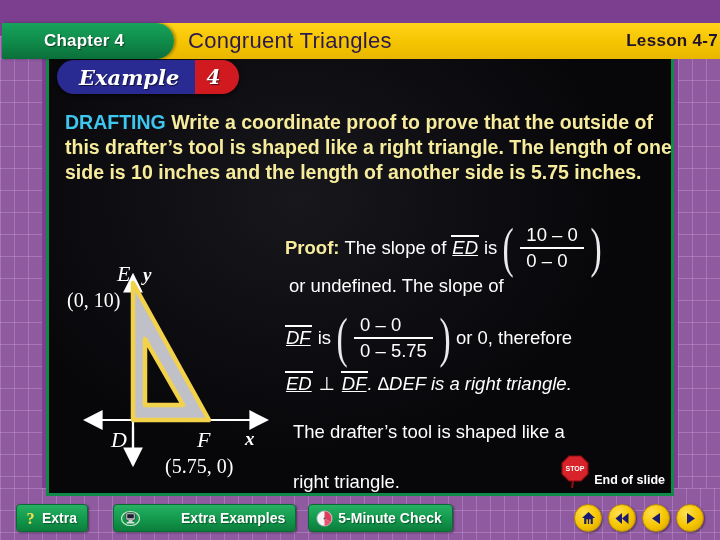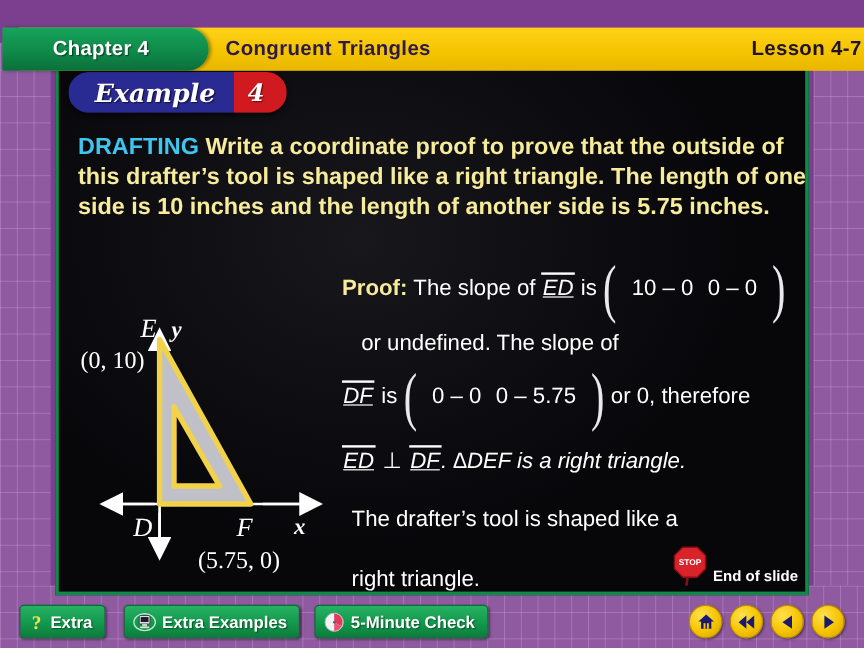--- a/index.html
+++ b/index.html
@@ -63,21 +63,21 @@
     height: 36px; line-height: 36px;
     color: #ffffff;
     font-size: 17px; font-weight: bold;
     letter-spacing: .2px;
     text-shadow: 1px 1px 1px rgba(0,0,0,.5);
   }
   #lesson-title {
     position: absolute; left: 172px; top: 0;
     height: 36px; line-height: 36px;
     color: #2d1a4d;
-    font-size: 17px; font-weight: bold;
+    font-size: 22px; font-weight: normal;
     letter-spacing: .3px;
   }
   #lesson-number {
     position: absolute; right: 18px; top: 0;
     height: 30px; line-height: 36px;
     color: #1f1330;
     font-size: 17px; font-weight: bold;
     letter-spacing: .3px;
     text-align: right;
   }
@@ -168,22 +168,22 @@
     font-size: 54px;
     line-height: 0.72;
     font-weight: 200;
     color: #e9e9ee;
     font-family: "Liberation Serif", serif;
     transform: scaleX(.62);
     display: inline-block;
   }
   .frac-body {
     display: inline-flex;
-    flex-direction: row;
-    align-items: flex-end;
+    flex-direction: column;
+    align-items: flex-start;
     margin: 3px -1px;
     padding: 0 4px;
   }
   .frac-num, .frac-den {
     font-size: 18.5px;
     line-height: 22px;
     padding: 0 6px;
     white-space: nowrap;
   }
   .frac-bar {
@@ -277,21 +277,21 @@
         <span class="paren">(</span>
         <span class="frac-body">
           <span class="frac-num">10 – 0</span>
           <span class="frac-bar"></span>
           <span class="frac-den">0 – 0</span>
         </span>
         <span class="paren">)</span>
       </span>
     </div>
 
-    <div class="proof-line" style="left:252px; top:232px;">
+    <div class="proof-line" style="left:240px; top:232px;">
       <span>or undefined. The slope of</span>
     </div>
 
     <div class="proof-line" style="left:236px; top:268px;">
       <span class="seg">DF</span>
       <span style="margin-left:6px;">is</span>
       <span class="frac">
         <span class="paren">(</span>
         <span class="frac-body">
           <span class="frac-num">0 – 0</span>
@@ -361,21 +361,21 @@
 
   <div id="toolbar">
 
     <div class="tb-btn" style="margin-left:16px;">
       <svg width="13" height="17" viewBox="0 0 13 17">
         <text x="6.5" y="14" fill="#ffe14d" font-size="16" font-weight="bold" text-anchor="middle" font-family="Liberation Serif, serif">?</text>
       </svg>
       <span class="lbl">Extra</span>
     </div>
 
-    <div class="tb-btn" style="margin-left:15px;">
+    <div class="tb-btn" style="margin-left:25px;gap:36px;">
       <svg width="19" height="17" viewBox="0 0 19 17">
         <ellipse cx="9.5" cy="8.5" rx="9" ry="7" fill="none" stroke="#bfe6cd" stroke-width="1.2"></ellipse>
         <rect x="5" y="3" width="9" height="7" rx="1" fill="#f2f2f2" stroke="#333" stroke-width="0.8"></rect>
         <rect x="6.2" y="4.2" width="6.6" height="4.2" fill="#1c1c2e"></rect>
         <rect x="7.5" y="10" width="4" height="2" fill="#cfcfcf"></rect>
         <rect x="5.6" y="12" width="7.8" height="1.6" rx="0.6" fill="#e0e0e0"></rect>
       </svg>
       <span class="lbl">Extra Examples</span>
     </div>
 

